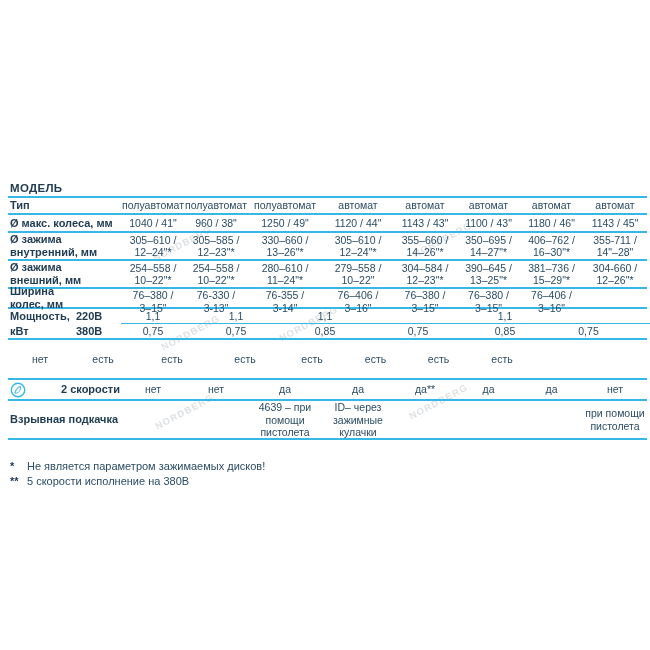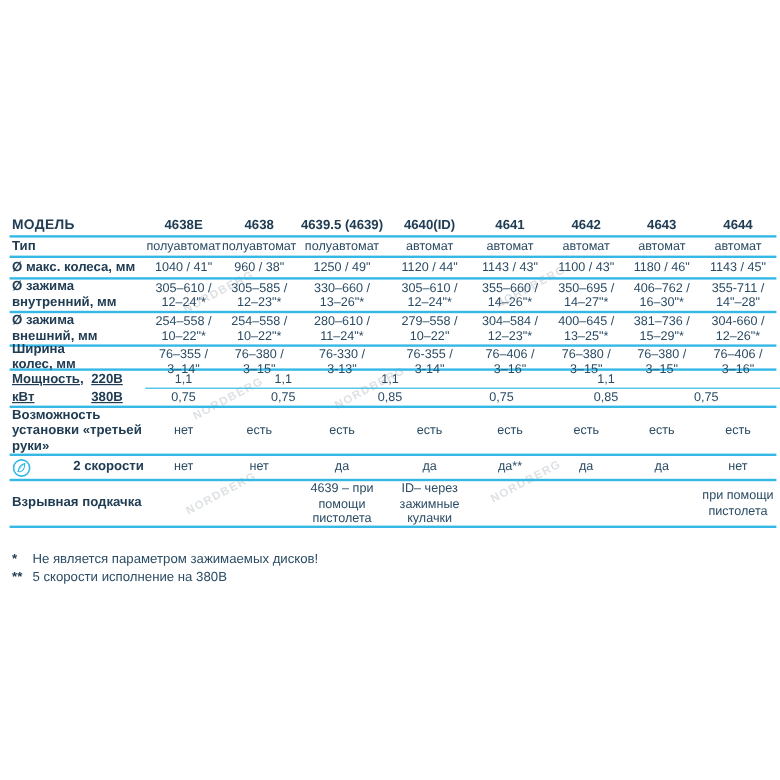--- a/index.html
+++ b/index.html
@@ -43,21 +43,21 @@
   .r-clamp-inner{height:28px;}
   .r-clamp-outer{height:28px;}
   .r-wheel-width{height:20px;}
   .r-power{height:31px;}
   .r-third-hand{height:40px;}
   .r-two-speeds{height:21px;}
   .r-bead-blaster{height:39px;}
   .power-lbl{
     flex:0 0 113px;width:113px;display:grid;
     grid-template-columns:66px 1fr;align-content:center;row-gap:3px;
-    font-weight:700;font-size:11px;color:var(--navy);padding-left:2px;box-sizing:border-box;text-decoration:underline;
+    font-weight:700;font-size:11px;color:var(--navy);padding-left:2px;box-sizing:border-box;
   }
   .power-vals{flex:1;display:flex;flex-direction:column;justify-content:center;}
   .power-sub{display:grid;grid-template-columns:64px 62px 76px 70px 64px 63px 63px 64px;height:14px;gap:20px;}
   .power-sub.first{border-bottom:1px solid var(--cyan);}
   .speeds-label{display:flex;align-items:center;gap:6px;white-space:nowrap;}
   .speeds-icon{flex:0 0 16px;display:flex;align-items:center;}
   .footnotes{position:absolute;left:10px;top:459px;z-index:1;font-size:11px;color:var(--val);}
   .footnote{display:flex;line-height:14.5px;}
   .fmark{flex:0 0 17px;width:17px;font-weight:700;color:var(--navy);}
 </style>
@@ -67,30 +67,20 @@
 <div class="sheet">
     <div class="wm" style="left: 406px; top: 396px;">NORDBERG</div>
     <div class="wm" style="left: 152px; top: 406px;">NORDBERG</div>
     <div class="wm" style="left: 276px; top: 318px;">NORDBERG</div>
     <div class="wm" style="left: 158px; top: 327px;">NORDBERG</div>
     <div class="wm" style="left: 410px; top: 234px;">NORDBERG</div>
     <div class="wm" style="left: 150px; top: 238px;">NORDBERG</div>
   <div class="spec-table" id="spec-table">
       <div class="trow r-header">
         <div class="lbl hlbl">МОДЕЛЬ</div>
-        <div class="vals">
-          <div class="cell hcell">4638E</div>
-          <div class="cell hcell">4638</div>
-          <div class="cell hcell">4639.5 (4639)</div>
-          <div class="cell hcell">4640(ID)</div>
-          <div class="cell hcell">4641</div>
-          <div class="cell hcell">4642</div>
-          <div class="cell hcell">4643</div>
-          <div class="cell hcell">4644</div>
-        </div>
       </div>
       <div class="trow r-type">
         <div class="lbl">Тип</div>
         <div class="vals">
           <div class="cell">полуавтомат</div>
           <div class="cell">полуавтомат</div>
           <div class="cell">полуавтомат</div>
           <div class="cell">автомат</div>
           <div class="cell">автомат</div>
           <div class="cell">автомат</div>
@@ -140,34 +130,32 @@
           <div class="cell">254–558 /
 10–22"*</div>
           <div class="cell">254–558 /
 10–22"*</div>
           <div class="cell">280–610 /
 11–24"*</div>
           <div class="cell">279–558 /
 10–22"</div>
           <div class="cell">304–584 /
 12–23"*</div>
-          <div class="cell">400–645 /
+          <div class="cell">390–645 /
 13–25"*</div>
           <div class="cell">381–736 /
 15–29"*</div>
           <div class="cell">304-660 /
 12–26"*</div>
         </div>
       </div>
       <div class="trow r-wheel-width">
         <div class="lbl">Ширина
 колес, мм</div>
         <div class="vals">
-          <div class="cell">76–355 /
-3–14"</div>
           <div class="cell">76–380 /
 3–15"</div>
           <div class="cell">76-330 /
 3-13"</div>
           <div class="cell">76-355 /
 3-14"</div>
           <div class="cell">76–406 /
 3–16"</div>
           <div class="cell">76–380 /
 3–15"</div>
@@ -201,23 +189,20 @@
             <div class="cell">0,85</div>
             <div class="cell">0,75</div>
             <div class="cell">0,85</div>
             <div class="cell">0,75</div>
             <div class="cell">0,85</div>
             <div class="cell">0,37</div>
           </div>
         </div>
       </div>
       <div class="trow r-third-hand">
-        <div class="lbl">Возможность
-установки «третьей
-руки»</div>
         <div class="vals">
           <div class="cell">нет</div>
           <div class="cell">есть</div>
           <div class="cell">есть</div>
           <div class="cell">есть</div>
           <div class="cell">есть</div>
           <div class="cell">есть</div>
           <div class="cell">есть</div>
           <div class="cell">есть</div>
         </div>

